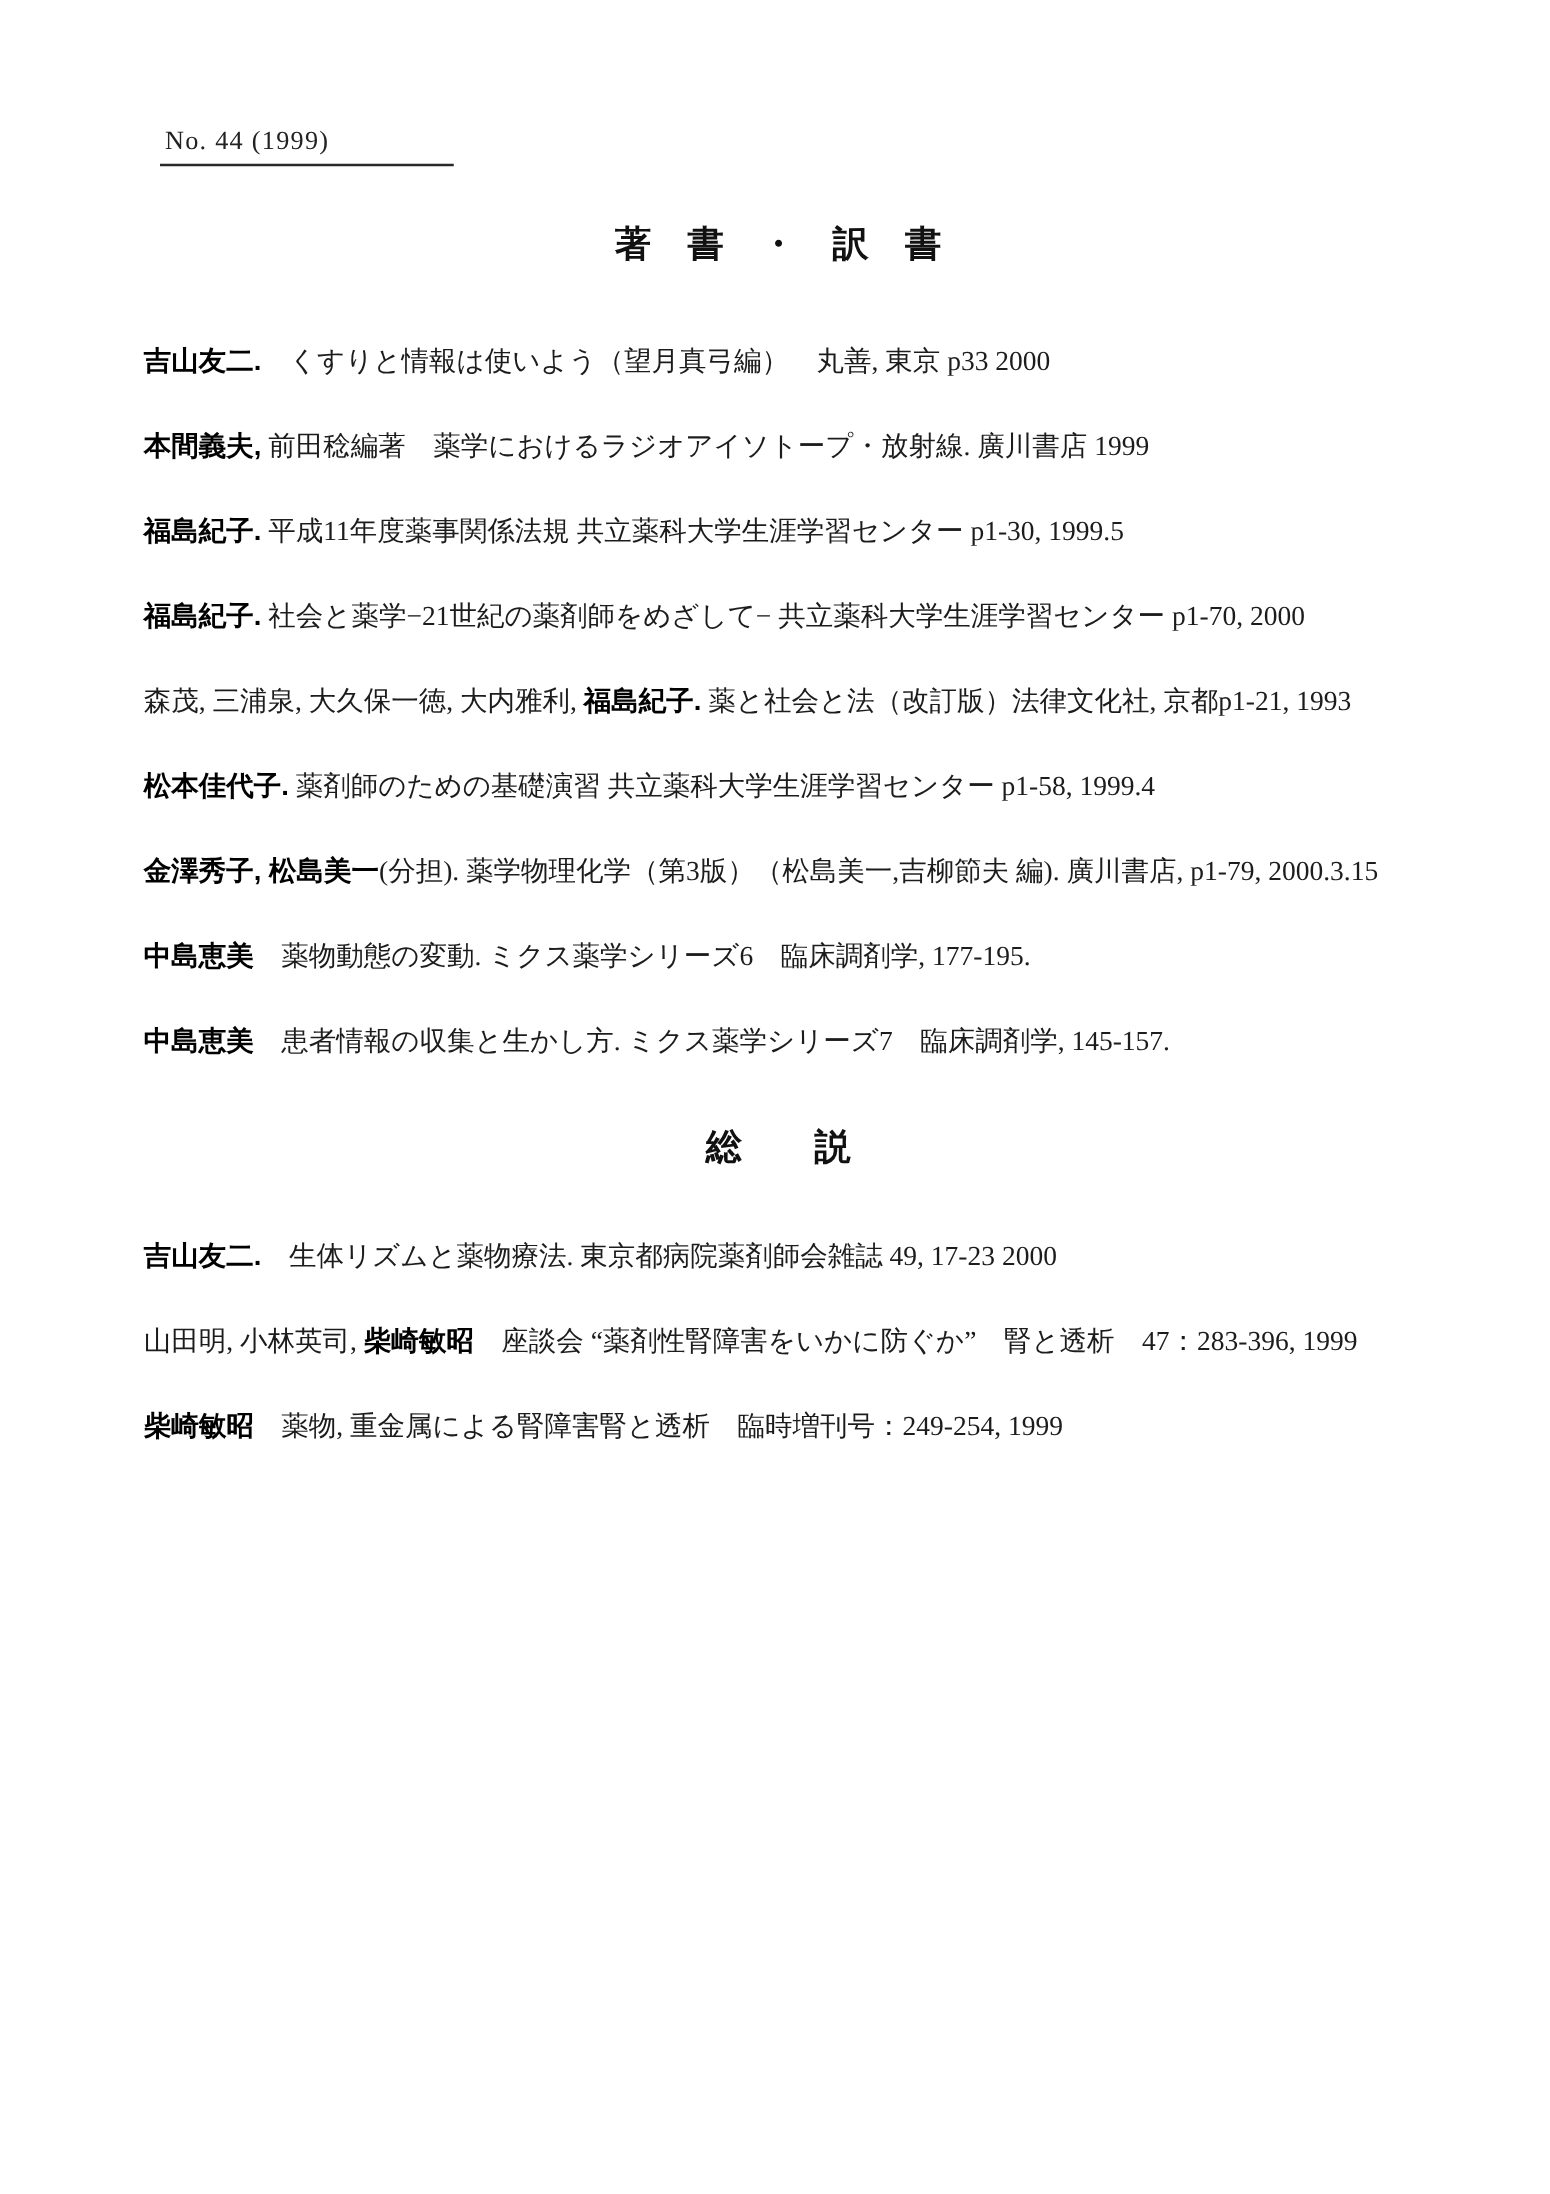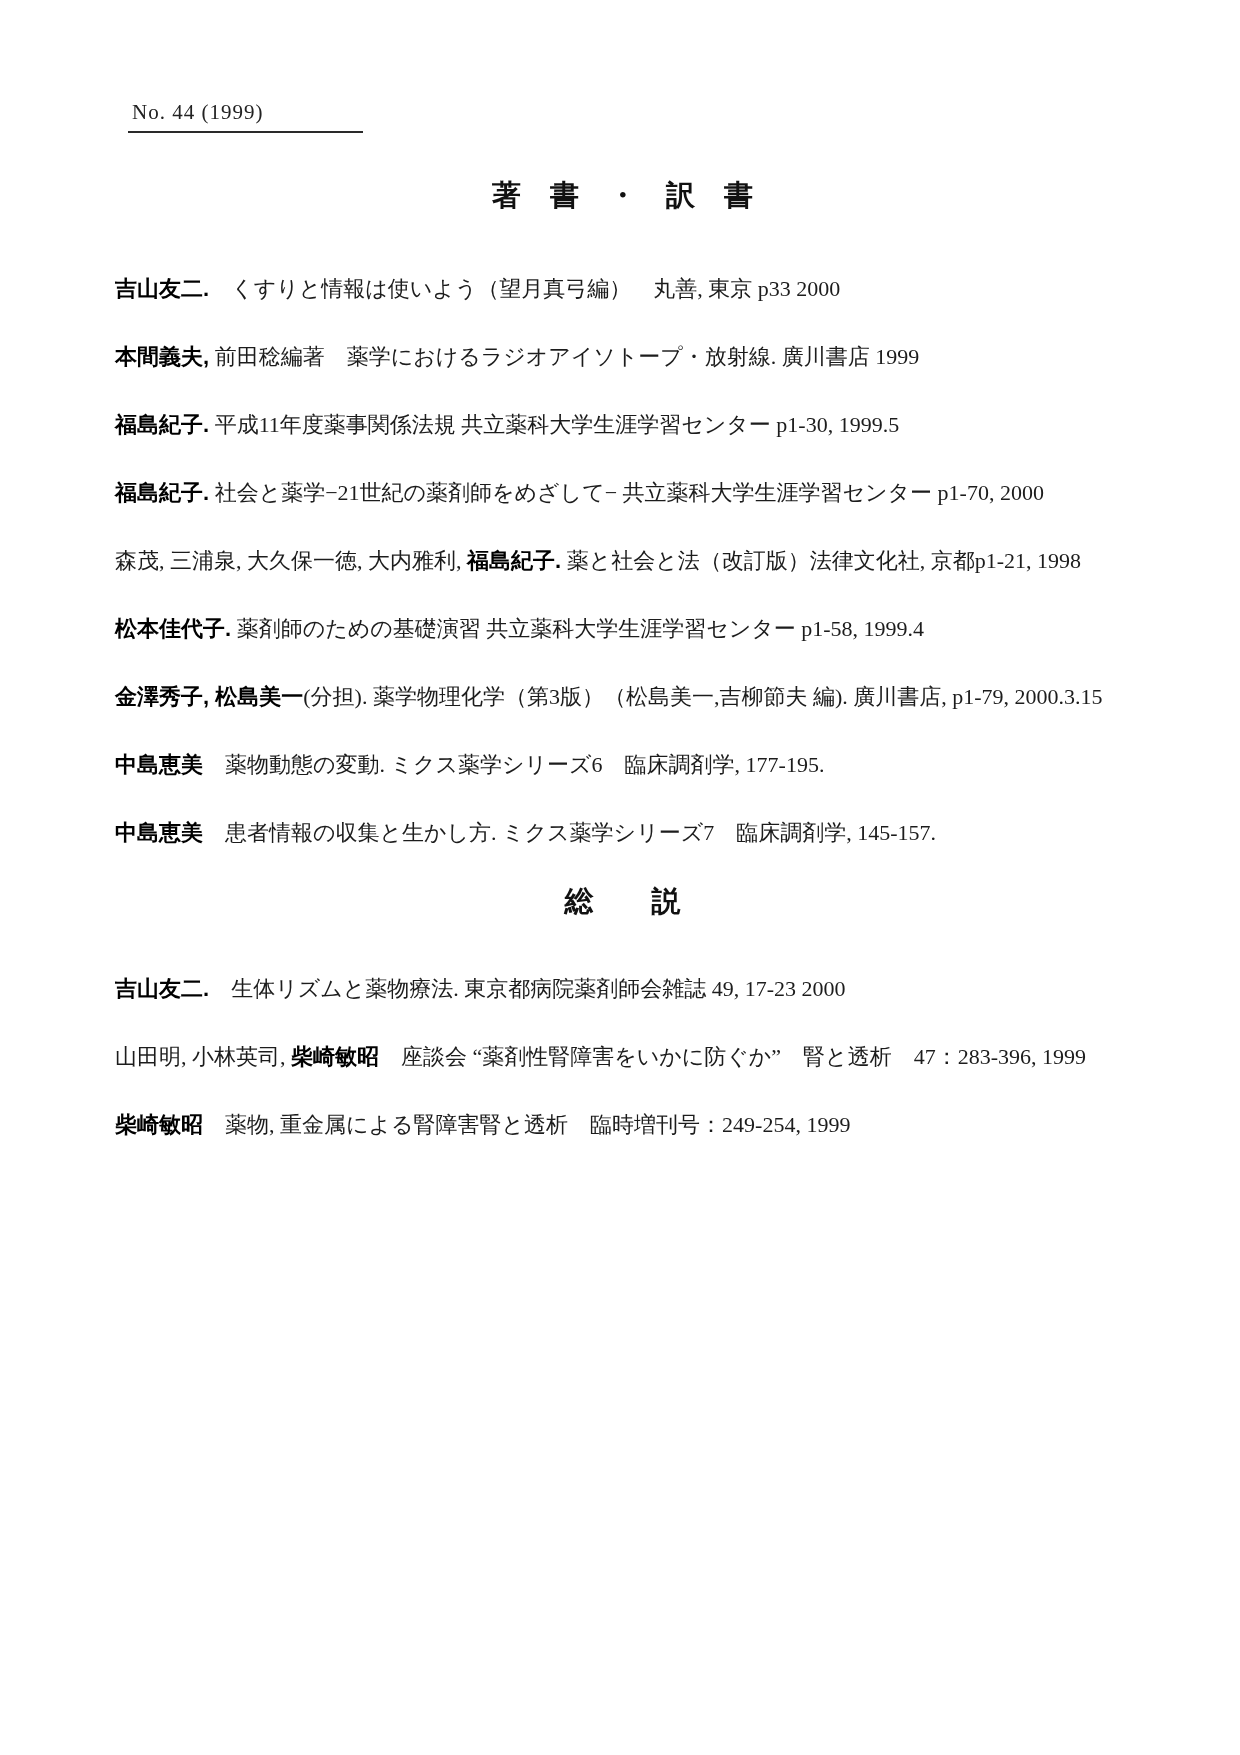--- a/index.html
+++ b/index.html
@@ -35,21 +35,21 @@
   }
   .section-title {
     text-align: center;
     font-family: "Liberation Sans", sans-serif;
     font-weight: bold;
     font-size: 29px;
     color: #111;
     margin: 0 0 54px 0;
   }
   .section-title.second {
-    margin-top: 30px;
+    margin-top: 46px;
     margin-bottom: 48px;
   }
   p.entry {
     margin: 0 0 30px 0;
     font-size: 22px;
     line-height: 38px;
     color: #1c1c1c;
     text-align: left;
   }
   p.entry .author {
@@ -82,21 +82,21 @@
 
     <p class="entry"><span class="author">吉山友二.</span><span>　くすりと情報は使いよう（望月真弓編）　丸善, 東京 p33 2000</span></p>
 
     <p class="entry"><span class="author">本間義夫,</span><span> 前田稔編著　薬学におけるラジオアイソトープ・放射線. 廣川書店 1999</span></p>
 
     <p class="entry"><span class="author">福島紀子.</span><span> 平成11年度薬事関係法規 共立薬科大学生涯学習センター p1-30, 1999.5</span></p>
 
     <p class="entry"><span class="author">福島紀子.</span><span> 社会と薬学−21世紀の薬剤師をめざして− 共立薬科大学生涯学習センター p1-70, 2000</span></p>
 
 
-    <p class="entry"><span>森茂, 三浦泉, 大久保一徳, 大内雅利, </span><span class="author">福島紀子.</span><span> 薬と社会と法（改訂版）法律文化社, 京都p1-21, 1998</span></p>
+    <p class="entry"><span>森茂, 三浦泉, 大久保一徳, 大内雅利, </span><span class="author">福島紀子.</span><span> 薬と社会と法（改訂版）法律文化社, 京都p1-21, 1993</span></p>
 
     <p class="entry"><span class="author">松本佳代子.</span><span> 薬剤師のための基礎演習 共立薬科大学生涯学習センター p1-58, 1999.4</span></p>
 
     <p class="entry"><span class="author">金澤秀子, 松島美一</span><span>(分担). 薬学物理化学（第3版）（松島美一,吉柳節夫 編). 廣川書店, p1-79, 2000.3.15</span></p>
 
     <p class="entry"><span class="author">中島恵美</span><span>　薬物動態の変動. ミクス薬学シリーズ6　臨床調剤学, 177-195.</span></p>
 
     <p class="entry"><span class="author">中島恵美</span><span>　患者情報の収集と生かし方. ミクス薬学シリーズ7　臨床調剤学, 145-157.</span></p>
 
     <div class="section-title second">総　　説</div>

